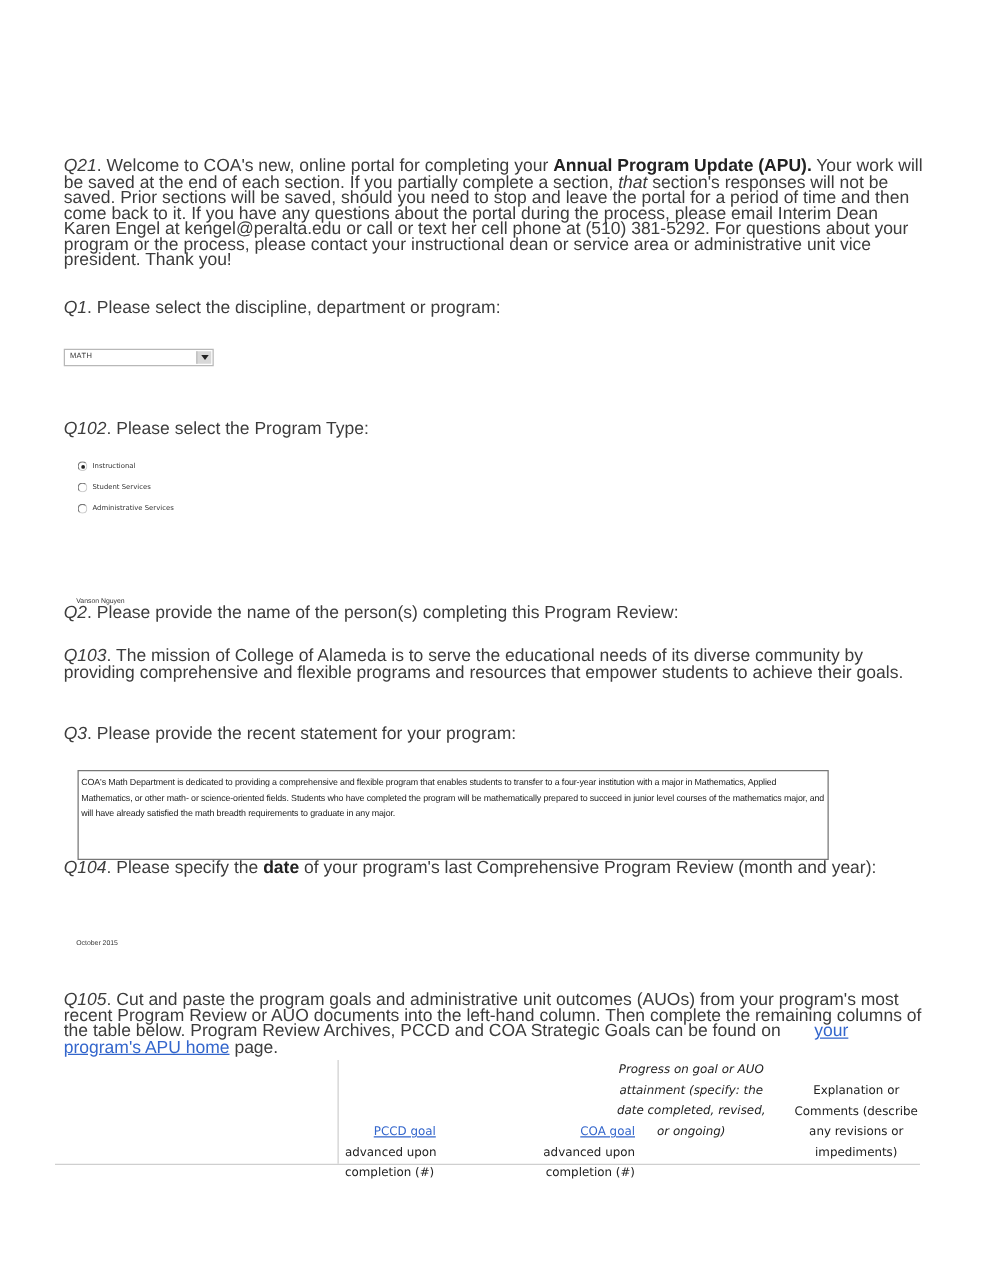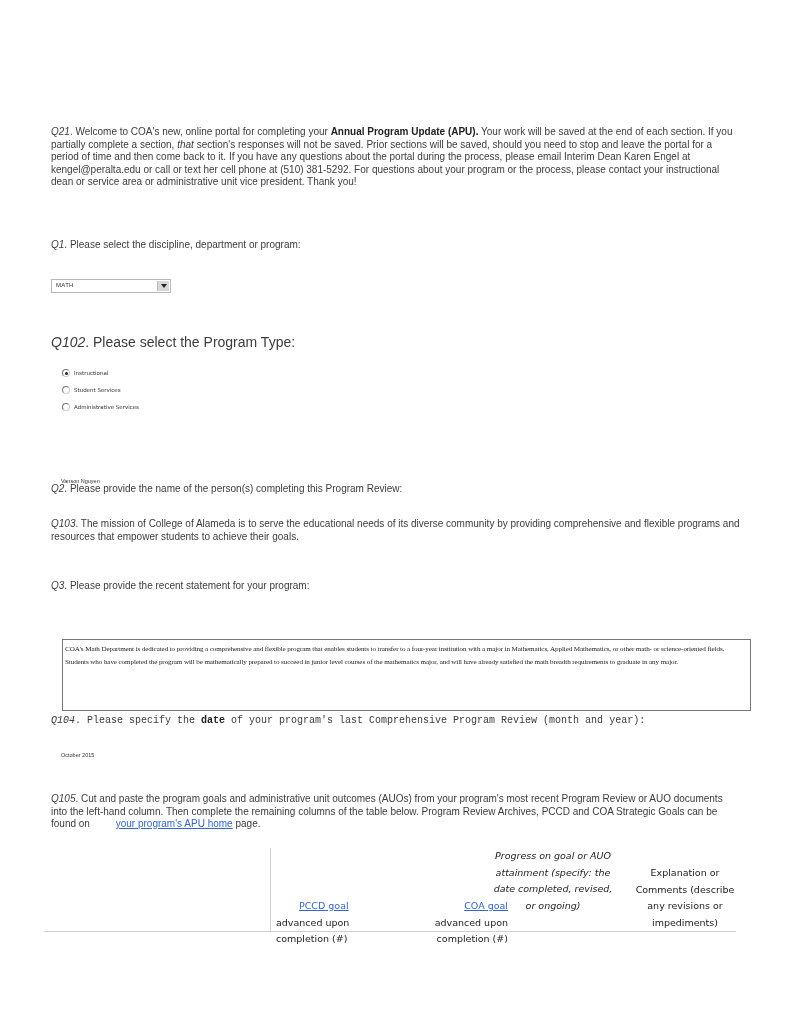--- a/index.html
+++ b/index.html
@@ -1,27 +1,27 @@
 <!DOCTYPE html>
 <html><head>
 <meta charset="utf-8">
 <style>
   html, body { margin: 0; padding: 0; background: #ffffff; }
   body { width: 791px; height: 1024px; position: relative; overflow: hidden;
          font-family: "Liberation Sans", sans-serif; color: #3a3a3a; }
-  .q { position: absolute; left: 51px; font-size: 10px; line-height: 12.5px; color: #3c3c3c; }
+  .q { position: absolute; left: 51px; font-size: 14px; line-height: 12.5px; color: #3c3c3c; }
   .q .num { font-style: italic; }
   .q b { color: #222; }
   .q21 { top: 126px; width: 690px; }
   .q1 { top: 239px; }
   .q102 { top: 336px; font-size: 14px; }
   .q2 { top: 443px; margin-top: 40px; }
   .q103 { top: 518px; width: 690px; }
   .q3 { top: 580px; }
-  .q104 { top: 715px; font-family: Liberation Mono, monospace; }
+  .q104 { top: 687px; }
   .q105 { top: 793px; width: 690px; }
   a.link { color: #3366cc; text-decoration: underline; margin-left: 23px; }
 
   .select { position: absolute; left: 51px; top: 279px; width: 120px; height: 14px;
             border: 1px solid #b8b8b8; background: #fff; box-sizing: border-box; }
   .select .val { position: absolute; left: 4px; top: 2px; font-size: 6px; letter-spacing: 0.3px; color: #333; }
   .select .btn { position: absolute; right: 1px; top: 1px; width: 11px; height: 10px;
                  background: #d8d8d8; border-left: 1px solid #bbb; }
   .select .btn::after { content: ""; position: absolute; left: 3px; top: 3px;
                  border-left: 3px solid transparent; border-right: 3px solid transparent; border-top: 4px solid #222; }
@@ -30,23 +30,23 @@
   .radio-row { display: flex; align-items: center; height: 17px; }
   .radio { width: 8px; height: 8px; border-radius: 50%; border: 1px solid #777; border-right-color: #ccc; border-bottom-color: #ccc;
            position: relative; box-sizing: border-box; margin-right: 4px; background: #fff; }
   .radio.checked::after { content: ""; position: absolute; left: 2px; top: 2px; width: 3px; height: 3px; border-radius: 50%; background: #222; }
   .radio-label { font-family: "DejaVu Sans", sans-serif; font-size: 5.5px; color: #333; }
 
   .small-val { position: absolute; left: 61px; font-size: 5.5px; color: #333; }
   .name-val { top: 478px; }
   .date-val { top: 752px; }
 
-  .mission-box { position: absolute; left: 62px; top: 639px; width: 689px; height: 72px;
+  .mission-box { position: absolute; left: 62px; top: 616px; width: 601px; height: 72px;
                  border: 1px solid #777; box-sizing: border-box; padding: 3px 2px;
-                 font-family: Liberation Serif, serif; font-size: 7.1px; line-height: 12.5px; color: #222; letter-spacing: -0.1px; }
+                 font-family: Liberation Sans, sans-serif; font-size: 7.1px; line-height: 12.5px; color: #222; letter-spacing: -0.1px; }
   .tbl-vline { position: absolute; left: 270px; top: 848px; width: 1px; height: 83px; background: #cfcfcf; }
   .tbl-hline { position: absolute; left: 44px; top: 931px; width: 692px; height: 1px; background: #cfcfcf; }
   .th { position: absolute; font-family: "DejaVu Sans", sans-serif; font-size: 9.5px; line-height: 16.6px; color: #222; text-align: center; }
   .th-pccd { left: 276px; top: 898px; width: 114px; text-align: left; }
   .th-coa { left: 394px; top: 898px; width: 114px; text-align: right; }
   .th-progress { left: 492px; top: 848px; width: 122px; font-style: italic; }
   .th-expl { left: 626px; top: 865px; width: 118px; }
 </style>
 </head>
 <body>

